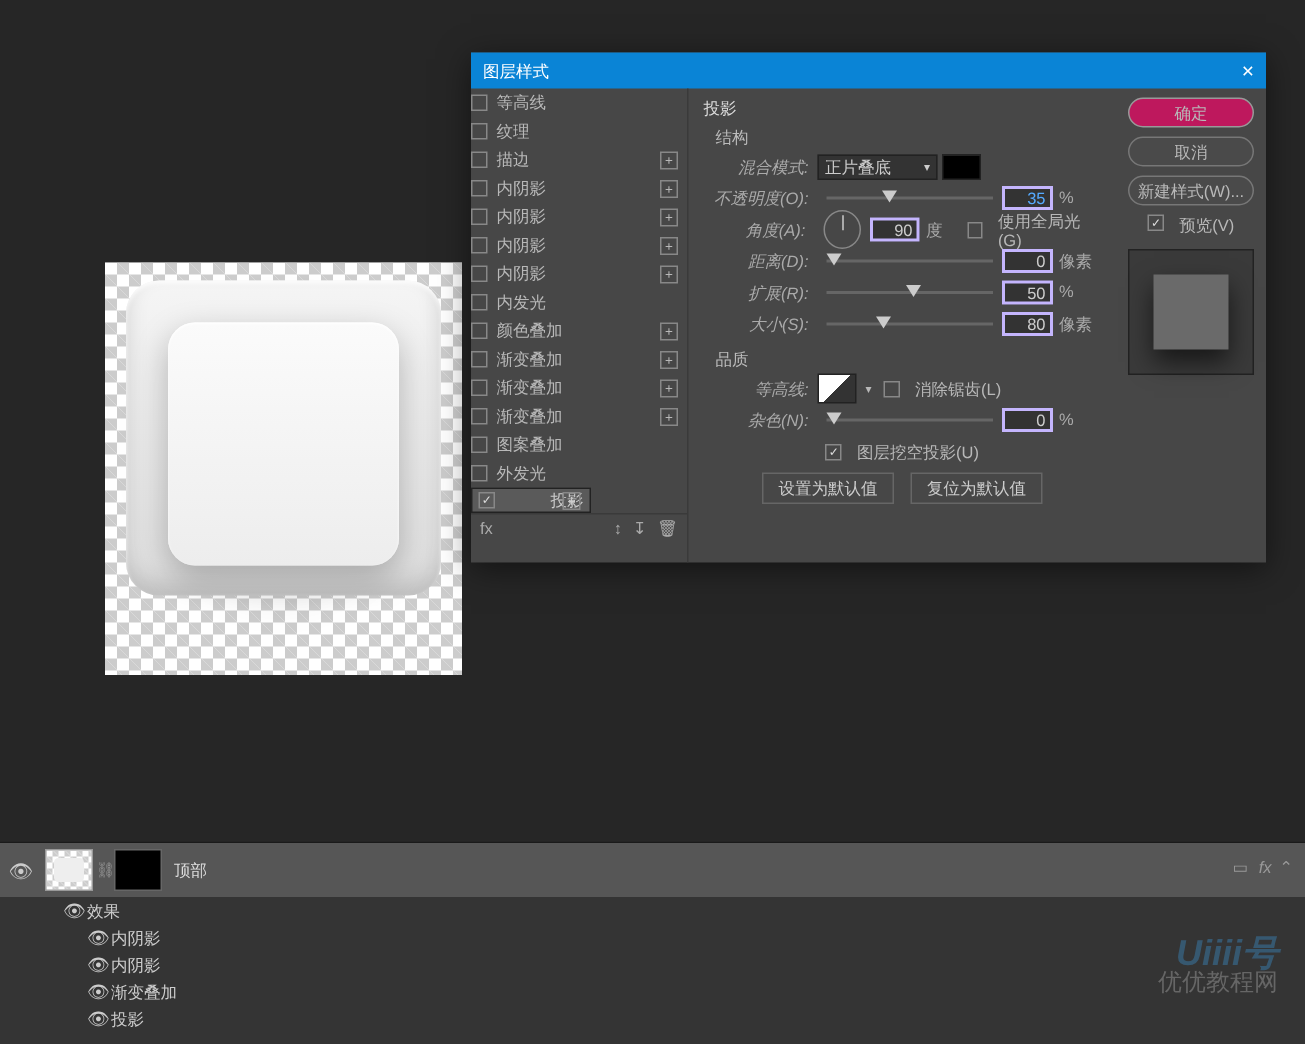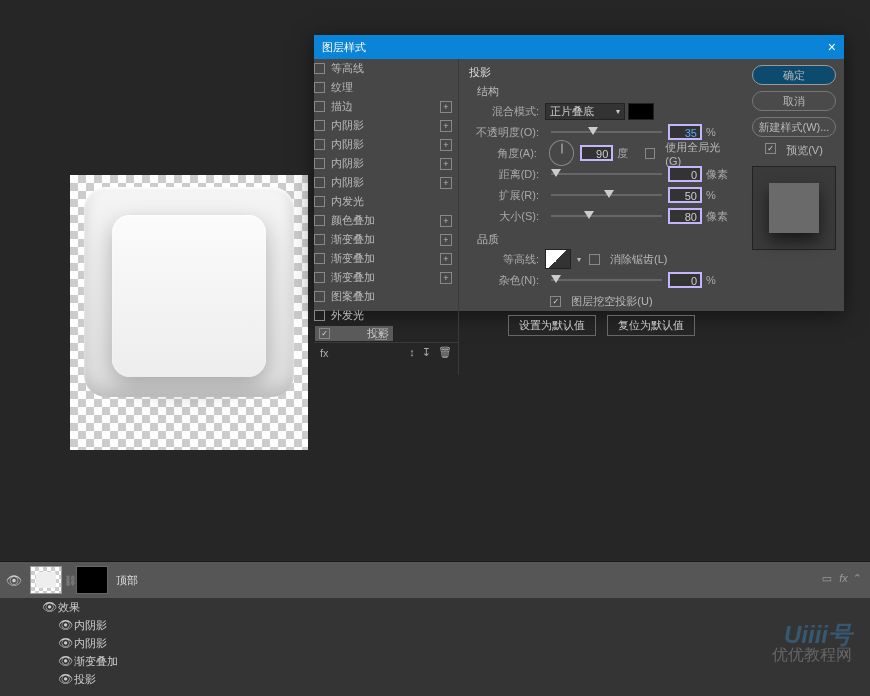--- a/index.html
+++ b/index.html
@@ -31,54 +31,54 @@
 .mask-thumb { width:32px; height:28px; border:1px solid #666; background:#000; }
 .layer-name { margin-left:8px; color:#ddd; }
 .layer-panel-right { position:absolute; right:8px; top:10px; color:#999; font-size:11px; }
 .fx-sub { display:flex; align-items:center; height:18px; padding-left:58px; color:#ccc; }
 .fx-sub.head { padding-left:42px; }
 .fx-sub .eye2 { color:#ccc; width:16px; display:inline-block; font-size:12px;}
 .watermark { position:absolute; right:18px; bottom:45px; font-size:24px; font-weight:bold; color:#3b8ecb; opacity:.4; font-style:italic; }
 .watermark-sub { position:absolute; right:18px; bottom:30px; font-size:16px; color:#666; }
 
 
-.dialog { position:absolute; left:314px; top:35px; width:530px; height:276px; background:#474747; box-shadow:0 4px 20px rgba(0,0,0,.5); }
+.dialog { position:absolute; left:314px; top:35px; width:530px; height:340px; background:#474747; box-shadow:0 4px 20px rgba(0,0,0,.5); }
 .titlebar { height:24px; background:#0a84d6; color:#fff; display:flex; align-items:center; justify-content:space-between; padding:0 8px; }
 .titlebar .close { font-size:14px; }
 .dlg-body { display:flex; height:316px; }
 
 .styles-col { width:145px; border-right:1px solid #3a3a3a; }
 .style-item { display:flex; align-items:center; height:19px; padding:0 0; position:relative; }
 .style-item.sel { background:#5a5a5a; }
 .cb { width:11px; height:11px; border:1px solid #888; margin-right:6px; display:inline-flex; align-items:center; justify-content:center; font-size:8px; color:#ddd; }
 .cb.on::after { content:"✓"; }
 .plus { position:absolute; right:6px; width:12px; height:12px; border:1px solid #888; display:flex; align-items:center; justify-content:center; font-size:9px; }
 .fx-row { height:20px; display:flex; align-items:center; padding:0 6px; color:#aaa; border-top:1px solid #3a3a3a; justify-content:space-between;}
 .fx-row .ico { margin-left:4px; }
 
 .settings-col { flex:1; padding:6px 10px; }
 .set-title { color:#ddd; margin-bottom:2px; }
 .group-label { color:#bbb; margin:4px 0 2px 8px; }
 .field { display:flex; align-items:center; height:20px; margin:1px 0; }
-.field .lab { width:70px; text-align:right; margin-right:6px; color:#aaa; }
+.field .lab { width:70px; text-align:right; margin-right:6px; color:#aaa;font-style:italic; }
 .sel { background:#333; border:1px solid #222; height:17px; width:80px; color:#ccc; padding:0 4px; display:inline-flex; align-items:center; justify-content:space-between; }
 .sel .arr { font-size:8px; }
 .swatch { width:26px; height:17px; border:1px solid #222; margin-left:3px; }
 .slider { flex:1; height:14px; position:relative; margin:0 6px;}
 .slider .track { position:absolute; left:0; right:0; top:6px; height:2px; background:#666; }
 .slider .thumb2 { position:absolute; top:2px; width:0; height:0; border-left:5px solid transparent; border-right:5px solid transparent; border-top:8px solid #ccc; }
 .numbox { width:34px; height:16px; background:#333; border:2px solid #c4b5fd; color:#55aaff; text-align:right; padding-right:3px; line-height:14px;}
 .numbox.plain { color:#ccc; }
 .unit { width:28px; margin-left:4px; color:#aaa; }
 .angle-dial { width:26px; height:26px; border:1px solid #888; border-radius:50%; position:relative; margin:0 6px;}
 .angle-dial .hand { position:absolute; left:50%; top:50%; width:10px; height:1px; background:#ccc; transform-origin:left center; transform:rotate(-90deg); }
 
 .btn-col { width:100px; padding:6px 8px; }
 .dbtn { height:20px; border:1px solid #777; border-radius:10px; display:flex; align-items:center; justify-content:center; margin-bottom:6px; background:#4a4a4a; }
-.dbtn.primary { background:#0c4a6e; border-color:#999; }
+.dbtn.primary { background:#be185d; border-color:#999; }
 .preview-ck { display:flex; align-items:flex-start; justify-content:center; margin:4px 0 8px; }
 .preview-box { width:84px; height:84px; background:#3a3a3a; border:1px solid #222; margin:0 auto; display:flex; align-items:center; justify-content:center;}
 .preview-inner { width:50px; height:50px; background:#6a6a6a; box-shadow:0 8px 16px rgba(0,0,0,.6); }
 
 .mid-btn { display:inline-block; padding:2px 10px; border:1px solid #666; margin:2px 4px; color:#ccc;}
 .contour { width:26px; height:20px; border:1px solid #222; background:linear-gradient(135deg,#fff 50%,#333 50%); margin-right:6px;}
 </style>
 </head>
 <body>
 

